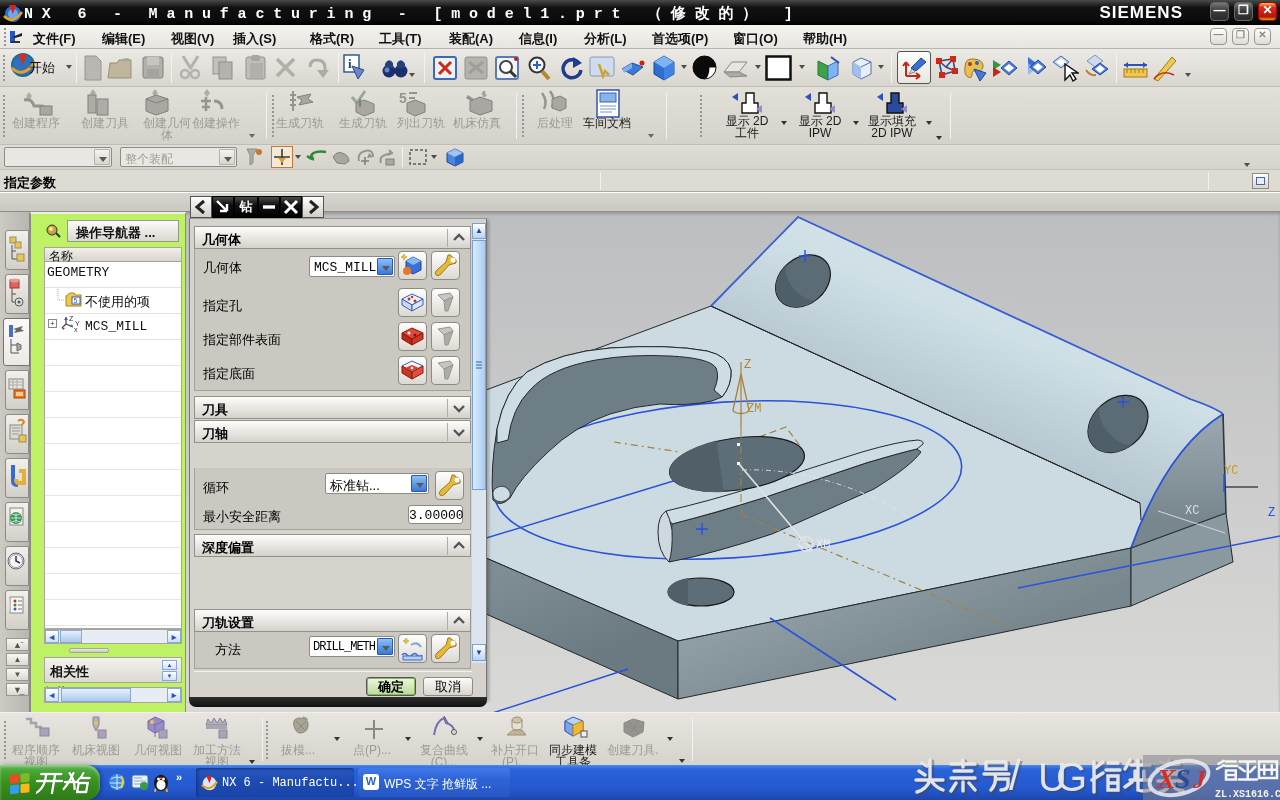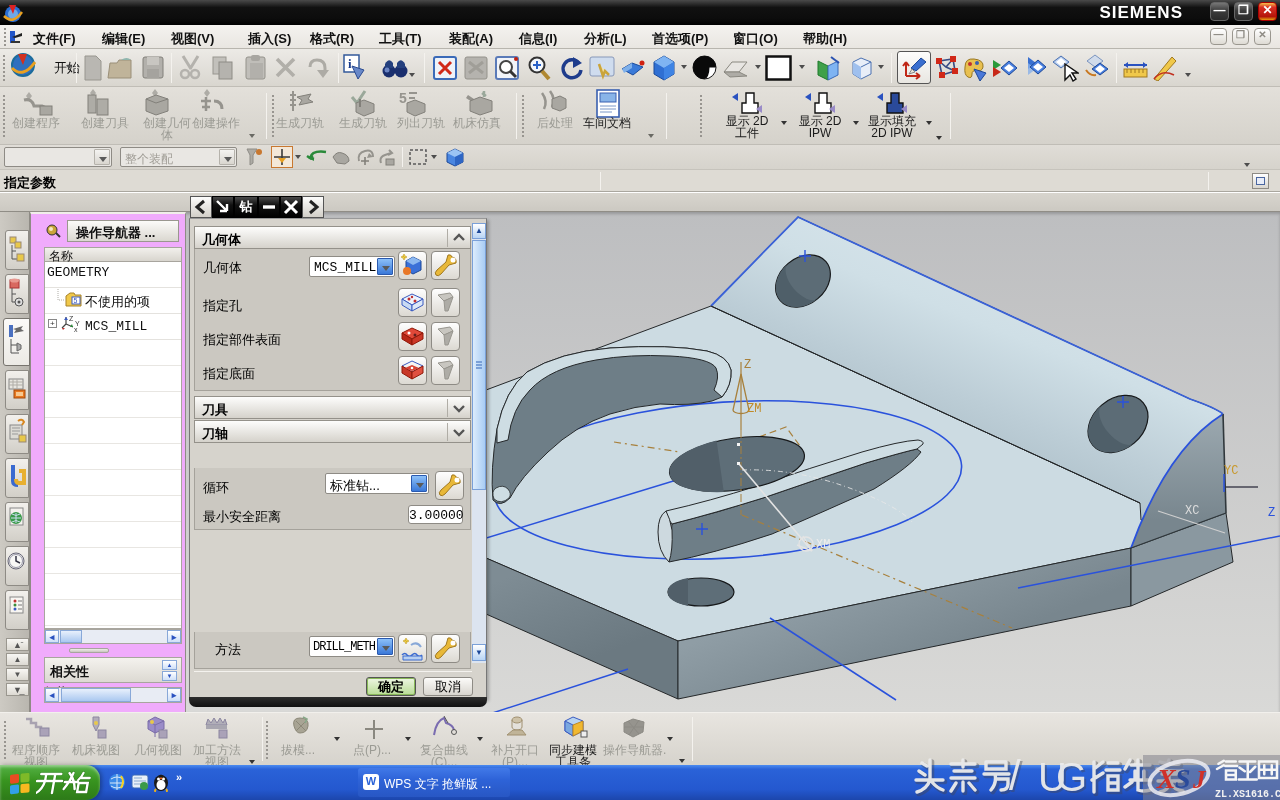--- a/index.html
+++ b/index.html
@@ -32,21 +32,21 @@
 
 .combo{position:absolute;height:20px;background:#fff;border:1px solid #8e8b85;border-radius:2px;}
 .combo .ar{position:absolute;right:1px;top:1px;bottom:1px;width:16px;background:linear-gradient(#f4f3f1,#d9d6cf);border:1px solid #b5b2ab;border-radius:1px;}
 .combo .ar:after{content:"";position:absolute;left:4px;top:7px;border-left:4px solid transparent;border-right:4px solid transparent;border-top:5px solid #5a5a5a;}
 
 #viewport{left:30px;top:212px;width:1250px;height:500px;background:linear-gradient(#bdbec0,#d9d9d7);box-shadow:inset 0 2px 3px rgba(80,80,80,.35);}
 
 #resbar{left:0;top:212px;width:30px;height:500px;background:linear-gradient(90deg,#cdcac3,#b9b6af);border-right:1px solid #8e8b85;}
 .rtab{position:absolute;left:5px;width:24px;height:40px;border:1px solid #8e8b85;border-radius:3px 0 0 3px;background:linear-gradient(#f2f0ec,#d2cfc8);}
 
-#nav{left:30px;top:212px;width:156px;height:549px;background:#f0abfc;border:1px solid #8e8b85;border-top:2px solid #f0eee9;}
+#nav{left:30px;top:212px;width:156px;height:549px;background:#bef264;border:1px solid #8e8b85;border-top:2px solid #f0eee9;}
 
 #dlgbar{left:190px;top:196px;width:130px;height:22px;}
 #dialog{left:189px;top:218px;width:298px;height:481px;background:#d6d3cc;border:1px solid #777;border-top:1px solid #999;box-shadow:2px 2px 3px rgba(0,0,0,.25);}
 #dlgfoot{left:189px;top:697px;width:298px;height:10px;background:linear-gradient(#2e2e2e,#111);border-radius:0 0 7px 7px;}
 .sechead{position:absolute;left:4px;width:277px;height:23px;background:linear-gradient(#fdfdfc,#d5d2cb);border:1px solid #94918a;}
 .sechead .t{position:absolute;left:7px;top:4px;font:bold 13px "Liberation Sans",sans-serif;color:#000;}
 .sechead .caret{position:absolute;right:3px;top:3px;width:16px;height:16px;}
 .secbody{position:absolute;left:4px;width:277px;background:#cbc8c1;border:1px solid #a5a29b;border-top:none;}
 .flabel{position:absolute;font:13px "Liberation Sans",sans-serif;color:#000;}
 .ibtn{position:absolute;width:29px;height:29px;border:1px solid #8e8b85;border-radius:4px;background:linear-gradient(#fefefe,#dcd9d2);}
@@ -61,57 +61,58 @@
 </style></head>
 <body>
 <div id="stage">
 <div class="abs" id="title">
   <svg class="abs" style="left:3px;top:3px" width="20" height="20" viewBox="0 0 20 20">
         <circle cx="10" cy="11" r="8" fill="#2b6fd4"></circle>
         <circle cx="10" cy="11" r="5" fill="#6fa8e8"></circle>
         <path d="M6,2 L13,2 L10,11 Z" fill="#d22"></path>
         <path d="M1,13 Q10,22 19,9" stroke="#e8a020" stroke-width="2.5" fill="none"></path>
       </svg>
+  <div class="txt">NX 6 - Manufacturing - [model1.prt （修改的） ]</div>
   <div id="siemens">SIEMENS</div>
   <div class="tbtn" style="right:51px">—</div>
   <div class="tbtn" style="right:27px">❐</div>
   <div class="tbtn" id="tb-close" style="right:3px">✕</div>
 </div>
 <div class="abs" id="menu">
   <div class="grip" style="left:4px;top:3px;height:18px"></div>
   <svg class="abs" style="left:9px;top:4px" width="16" height="16" viewBox="0 0 16 16">
         <rect x="1" y="2" width="5" height="12" fill="#2255c8"></rect>
         <path d="M3,8 L13,4 L13,7 L6,9 Z" fill="#222"></path>
         <rect x="2" y="12" width="9" height="2" fill="#333"></rect>
       </svg>
   <div class="mi" style="left:33px">文件(F)</div>
   <div class="mi" style="left:102px">编辑(E)</div>
   <div class="mi" style="left:171px">视图(V)</div>
-  <div class="mi" style="left:248px">插入(S)</div>
+  <div class="mi" style="left:233px">插入(S)</div>
   <div class="mi" style="left:310px">格式(R)</div>
   <div class="mi" style="left:379px">工具(T)</div>
   <div class="mi" style="left:449px">装配(A)</div>
   <div class="mi" style="left:519px">信息(I)</div>
   <div class="mi" style="left:584px">分析(L)</div>
   <div class="mi" style="left:652px">首选项(P)</div>
   <div class="mi" style="left:733px">窗口(O)</div>
   <div class="mi" style="left:803px">帮助(H)</div>
   <div class="mbtn" style="right:53px">—</div>
   <div class="mbtn" style="right:31px">❐</div>
   <div class="mbtn" style="right:9px">✕</div>
 </div>
 <div class="abs" id="tb1">
   <div class="grip" style="left:3px;top:6px;height:26px"></div>
   <svg class="abs" style="left:10px;top:2px" width="26" height="26" viewBox="0 0 26 26">
         <circle cx="13" cy="14" r="11" fill="#2f6fbf"></circle>
         <circle cx="13" cy="14" r="11" fill="none" stroke="#1c6c9c" stroke-width="2"></circle>
         <path d="M8,3 L17,3 L13,14 Z" fill="#d03020"></path>
         <path d="M2,17 Q13,28 25,11" stroke="#e8a020" stroke-width="3" fill="none"></path>
       </svg>
-  <div style="position:absolute;left:54px;top:10px;font:13px 'Liberation Sans';color:#111">开始</div>
+  <div style="position:absolute;left:29px;top:10px;font:13px 'Liberation Sans';color:#111">开始</div>
   <div class="dd" style="left:66px;top:16px"></div>
   <div class="vsep" style="left:76px;top:4px;height:30px"></div>
   <svg class="abs" style="left:82px;top:6px" width="22" height="26" viewBox="0 0 22 26">
         <path d="M3,1 L14,1 L19,6 L19,25 L3,25 Z" fill="#b9b7b2" stroke="#98968f"></path>
       </svg>
   <svg class="abs" style="left:107px;top:7px" width="27" height="24" viewBox="0 0 27 24">
         <path d="M1,22 L3,7 L10,7 L12,4 L24,4 L24,22 Z" fill="#c0b49a" stroke="#9a8f78"></path>
         <path d="M14,4 Q20,0 24,4" fill="#8fb5ad"></path>
       </svg>
   <svg class="abs" style="left:142px;top:7px" width="22" height="23" viewBox="0 0 22 23">
@@ -729,20 +730,34 @@
           <span style="position:absolute;left:4px;top:3px;font:13px 'Liberation Sans';color:#000">标准钻...</span>
           <div class="ar" style="background:linear-gradient(#8cc0f8,#3a78d8);border-color:#2a5ab0"></div>
         </div>
     <div class="ibtn" style="left:240px;top:3px"><svg width="27" height="27" viewBox="0 0 27 27">
             <path d="M20,5 q5,1 4,6 l-7,2 l-8,9 q-3,3 -5,1 q-2,-2 1,-5 l9,-8 l2,-7 q3,-1 4,2" fill="#e8b838" stroke="#a07820"></path>
             <circle cx="21" cy="8" r="2.5" fill="#fff"></circle>
           </svg></div>
     <div class="flabel" style="left:8px;top:40px">最小安全距离</div>
     <div class="field" style="left:213px;top:37px;width:55px;text-align:right;padding:2px 2px 0 0">3.00000</div>
   </div>
+  <div class="sechead" style="top:315px">
+        <div class="t">深度偏置</div>
+        <svg class="caret" viewBox="0 0 16 16">
+          <path d="M3,10 L8,5 L13,10" stroke="#555" stroke-width="2.4" fill="none"></path>
+        </svg>
+        <div style="position:absolute;right:22px;top:2px;width:1px;height:18px;background:#b0ada6"></div>
+      </div>
+  <div class="sechead" style="top:390px">
+        <div class="t">刀轨设置</div>
+        <svg class="caret" viewBox="0 0 16 16">
+          <path d="M3,10 L8,5 L13,10" stroke="#555" stroke-width="2.4" fill="none"></path>
+        </svg>
+        <div style="position:absolute;right:22px;top:2px;width:1px;height:18px;background:#b0ada6"></div>
+      </div>
   <div class="secbody" style="top:413px;height:37px">
     <div class="flabel" style="left:20px;top:9px">方法</div>
     <div class="combo" style="left:114px;top:4px;width:86px;height:21px">
           <span style="position:absolute;left:3px;top:3px;font:12px 'Liberation Mono';color:#000;letter-spacing:-1px">DRILL_METH(</span>
           <div class="ar" style="background:linear-gradient(#8cc0f8,#3a78d8);border-color:#2a5ab0"></div>
         </div>
     <div class="ibtn" style="left:203px;top:2px"><svg width="27" height="27" viewBox="0 0 27 27">
             <path d="M3,20 q3,-3 5,0 q3,3 5,0 q3,-3 5,0 q3,3 5,0" fill="none" stroke="#3a6ad0" stroke-width="1.6"></path>
             <path d="M4,21 h19 v4 h-19 Z" fill="#b8d0f0" stroke="#3a6ad0"></path>
             <path d="M6,5 l2,2 m-2,-2 l-2,1 l2,1 l1,2 l1,-2 l2,-1 l-2,-1 l-1,-2 Z" fill="#f0d040" stroke="#c09820" stroke-width=".6"></path>
@@ -842,21 +857,21 @@
         <path d="M5,7 L13,3 L23,7 L23,17 L13,22 L5,17 Z" fill="#b8d4f0" stroke="#3a5ac0"></path>
         <path d="M5,7 L13,11 L13,22 L5,17 Z" fill="#7aa8e0" stroke="#3a5ac0"></path>
         <path d="M13,11 L23,7 L23,17 L13,22 Z" fill="#f0b830" stroke="#c08820"></path>
         <rect x="21" y="17" width="6" height="6" fill="#eee" stroke="#555"></rect>
       </svg>
   <div class="lbl2 on" style="left:543px;top:31px;width:60px">同步建模<br>工具条</div>
   <svg class="abs" style="left:620px;top:2px" width="28" height="26" viewBox="0 0 28 26">
         <path d="M4,8 L13,4 L24,7 L23,17 L13,22 L4,17 Z" fill="#96948e" stroke="#8c8a84"></path>
         <path d="M8,6 L19,19 M19,5 L9,20 M4,12 h19" stroke="#8c8a84"></path>
       </svg>
-  <div class="lbl2" style="left:603px;top:31px;width:60px">操作导航器.</div>
+  <div class="lbl2" style="left:603px;top:31px;width:60px">创建刀具.</div>
   <div class="dd" style="left:667px;top:24px;border-top-color:#333"></div>
   <div class="dd" style="left:679px;top:46px;border-top-color:#333"></div>
   <div class="vsep" style="left:692px;top:4px;height:44px"></div>
 </div>
 <div class="abs" id="taskbar">
   <div class="abs" style="left:0;top:0;width:100px;height:35px;background:linear-gradient(#55b246,#38941f 45%,#2d7a18);border-radius:0 14px 14px 0;box-shadow:inset 0 2px 3px rgba(255,255,255,.4), 2px 0 4px rgba(0,0,0,.3)">
     <svg class="abs" style="left:8px;top:6px" width="24" height="24" viewBox="0 0 24 24">
           <g transform="skewY(-6)">
             <rect x="2" y="4" width="9" height="9" rx="1.5" fill="#e84c22"></rect>
             <rect x="12.5" y="4" width="9" height="9" rx="1.5" fill="#7eba28"></rect>
@@ -888,20 +903,28 @@
   <svg class="abs" style="left:152px;top:7px" width="18" height="20" viewBox="0 0 18 20">
         <ellipse cx="9" cy="11" rx="7" ry="8" fill="#1a1a1a"></ellipse>
         <ellipse cx="9" cy="13" rx="4.5" ry="5" fill="#fff"></ellipse>
         <circle cx="6.5" cy="7" r="1.5" fill="#fff"></circle>
         <circle cx="11.5" cy="7" r="1.5" fill="#fff"></circle>
         <path d="M7,4 Q9,2 11,4" stroke="#1a1a1a" fill="none"></path>
         <path d="M4,17 q-2,2 0,2.5 M14,17 q2,2 0,2.5" stroke="#e8b020" stroke-width="2"></path>
         <path d="M7.5,5.5 a1.5,2 0 1 0 3,0" fill="#e86820"></path>
       </svg>
   <div class="abs" style="left:176px;top:6px;color:#fff;font:bold 11px 'Liberation Sans';transform:rotate(0deg)">»</div>
+  <div class="task" style="left:196px;width:158px;background:linear-gradient(#2a59c0,#1e4cb4 40%,#1a44a8);box-shadow:inset 1px 1px 3px #10307a">
+    <svg class="abs" style="left:5px;top:6px" width="17" height="17" viewBox="0 0 20 20">
+          <circle cx="10" cy="11" r="8" fill="#d8e8f8"></circle>
+          <path d="M6,2 L13,2 L10,11 Z" fill="#d22"></path>
+          <path d="M1,13 Q10,22 19,9" stroke="#e8a020" stroke-width="2.5" fill="none"></path>
+        </svg>
+    <div class="abs" style="left:26px;top:8px;font:12px 'Liberation Mono';white-space:nowrap">NX 6 - Manufactu...</div>
+  </div>
   <div class="task" style="left:358px;width:152px;background:linear-gradient(#4179e8,#2e63d8 40%,#2857c4)">
     <div class="abs" style="left:5px;top:6px;width:16px;height:16px;border-radius:3px;background:#fff;color:#2a62d8;font:bold 11px 'Liberation Sans';text-align:center;line-height:15px">W</div>
     <div class="abs" style="left:26px;top:8px;font:12px 'Liberation Sans';white-space:nowrap">WPS 文字 抢鲜版 ...</div>
   </div>
 </div>
 <div class="abs" id="wm">
   <svg width="380" height="55" viewBox="0 0 380 55">
     <g stroke="#44444e" stroke-width="5" stroke-linecap="round" fill="none" opacity="0.4" transform="translate(1.8,1.8)">
       <g transform="translate(11,12)">
             <path d="M6,3 l5,3 M3,11 l6,4 M0,20 h27 M14,0 v18 M14,20 q-3,9 -13,12 M16,22 q5,6 11,8"></path>

